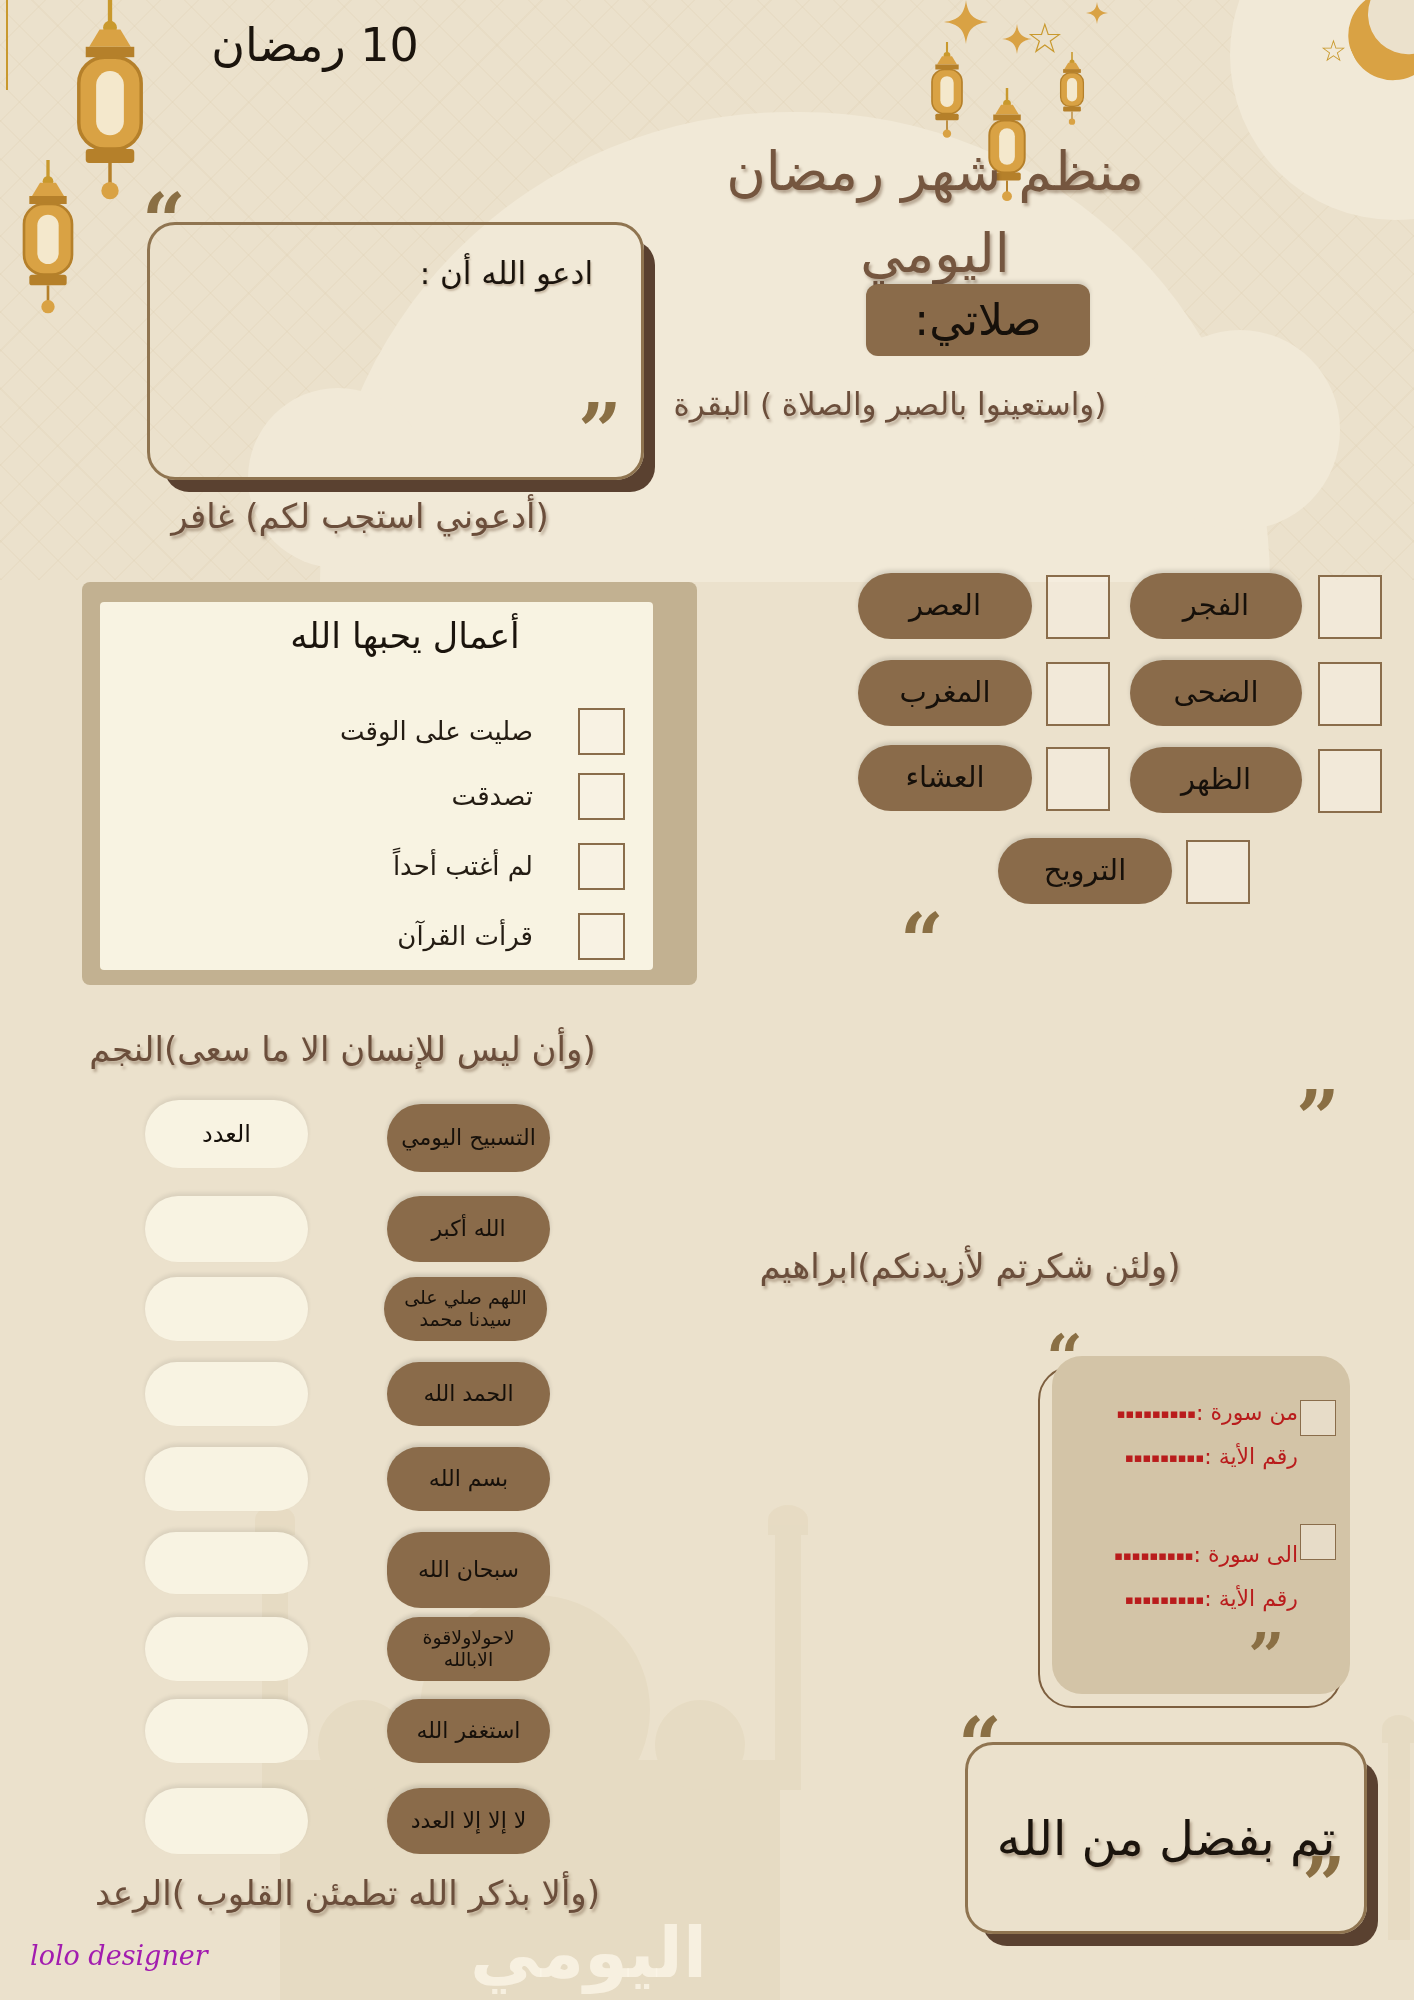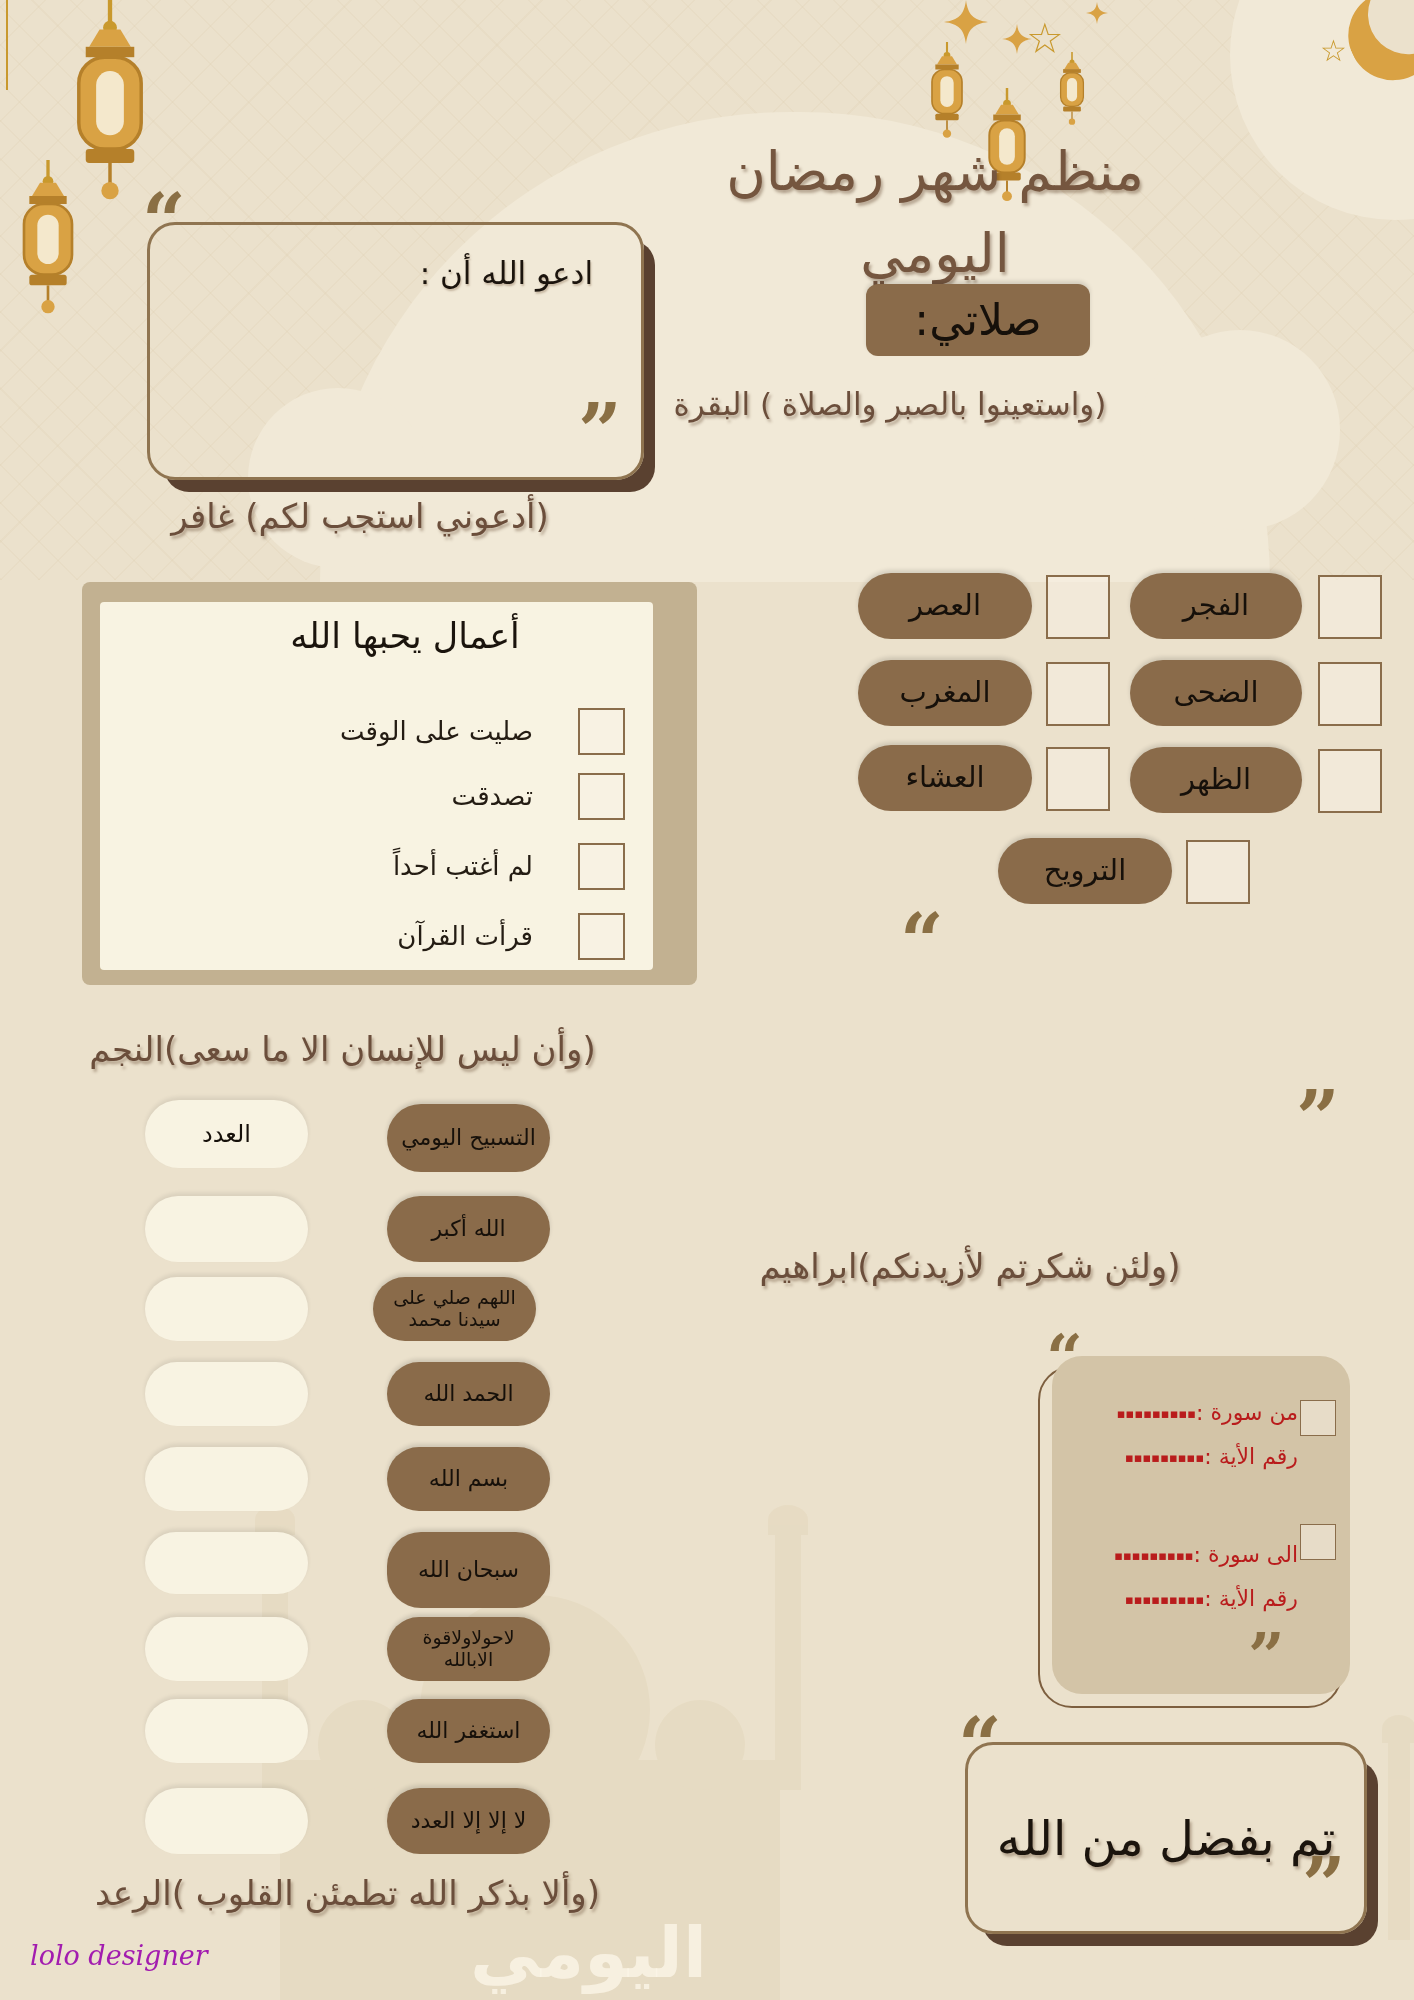--- a/index.html
+++ b/index.html
@@ -108,20 +108,21 @@
   <svg class="abs" style="left:918px;top:42px;" width="58" height="100">
       <use href="#lantern-sym"></use>
     </svg>
   <svg class="abs" style="left:976px;top:88px;" width="62" height="118">
       <use href="#lantern-sym"></use>
     </svg>
   <svg class="abs" style="left:1052px;top:52px;" width="40" height="76">
       <use href="#lantern-sym"></use>
     </svg>
 
+  <div class="abs black-txt" style="left:185px;top:18px;width:260px;font-size:46px;text-align:center;">10 رمضان</div>
 
   <span class="abs qmark" style="left:142px;top:198px;font-size:76px;">“</span>
   <div class="abs qbox" style="left:147px;top:222px;width:497px;height:258px;">
     <div class="abs black-txt" style="right:48px;top:30px;font-size:31px;text-shadow:1px 2px 2px rgba(120,90,60,.35);">ادعو الله أن :</div>
   </div>
   <span class="abs qmark" style="left:578px;top:408px;font-size:76px;">”</span>
 
   <div class="abs ayah" style="left:140px;top:495px;width:440px;font-size:34px;">(أدعوني استجب لكم) غافر</div>
 
   <div class="abs" style="left:82px;top:582px;width:615px;height:403px;background:#c2b191;border-radius:8px;"></div>
@@ -146,21 +147,21 @@
   </div>
 
   <div class="abs ayah" style="left:70px;top:1028px;width:545px;font-size:34px;">(وأن ليس للإنسان الا ما سعى)النجم</div>
 
   <div class="abs pill" style="left:387px;top:1104px;width:163px;height:68px;font-size:22px;">التسبيح اليومي</div>
   <div class="abs cream" style="left:145px;top:1100px;width:163px;height:68px;font-size:24px;">العدد</div>
 
   <div class="abs pill" style="left:387px;top:1196px;width:163px;height:66px;font-size:22px;">الله أكبر</div>
   <div class="abs cream" style="left:145px;top:1196px;width:163px;height:66px;"></div>
 
-  <div class="abs pill" style="left:373px;top:1277px;width:163px;height:64px;font-size:19px;padding:0 10px;box-sizing:border-box;">اللهم صلي على سيدنا محمد</div>
+  <div class="abs pill" style="left:384px;top:1277px;width:163px;height:64px;font-size:19px;padding:0 10px;box-sizing:border-box;">اللهم صلي على سيدنا محمد</div>
   <div class="abs cream" style="left:145px;top:1277px;width:163px;height:64px;"></div>
 
   <div class="abs pill" style="left:387px;top:1362px;width:163px;height:64px;font-size:22px;">الحمد الله</div>
   <div class="abs cream" style="left:145px;top:1362px;width:163px;height:64px;"></div>
 
   <div class="abs pill" style="left:387px;top:1447px;width:163px;height:64px;font-size:22px;">بسم الله</div>
   <div class="abs cream" style="left:145px;top:1447px;width:163px;height:64px;"></div>
 
   <div class="abs pill" style="left:387px;top:1532px;width:163px;height:76px;font-size:22px;">سبحان الله</div>
   <div class="abs cream" style="left:145px;top:1532px;width:163px;height:62px;"></div>

